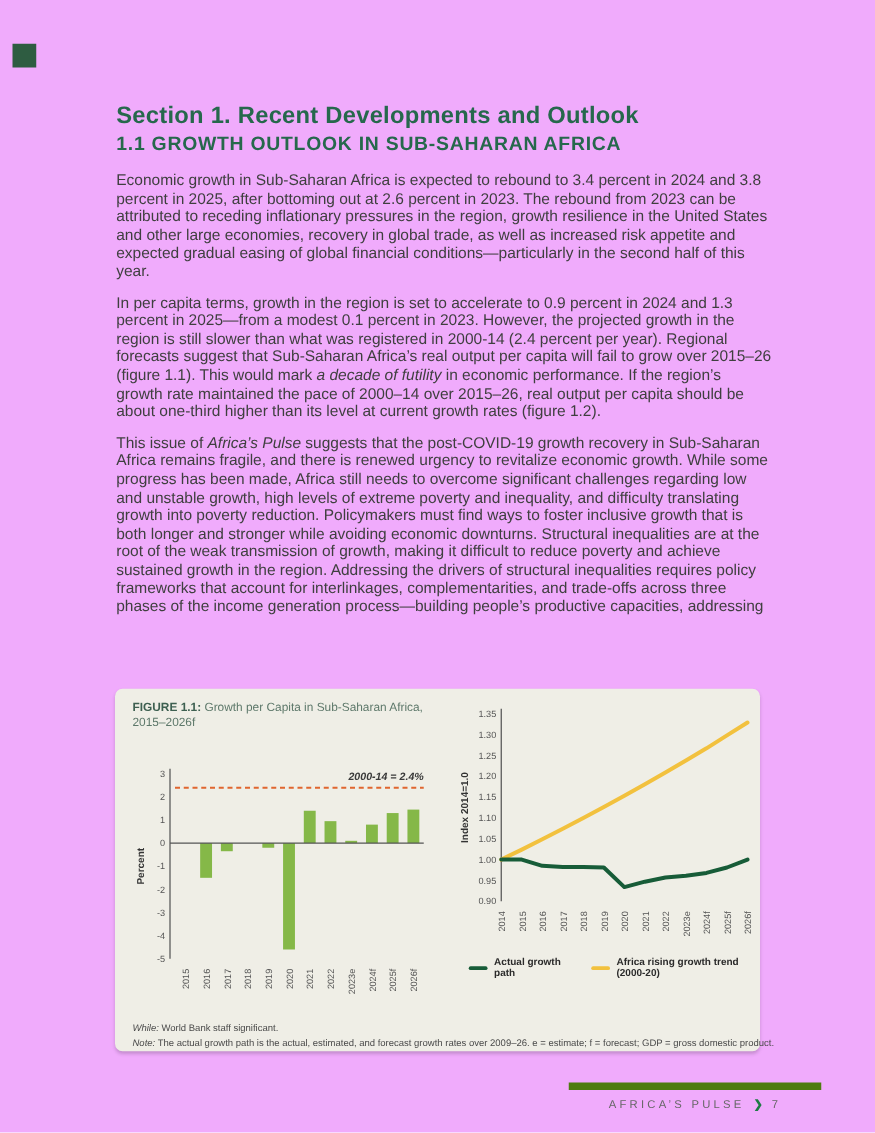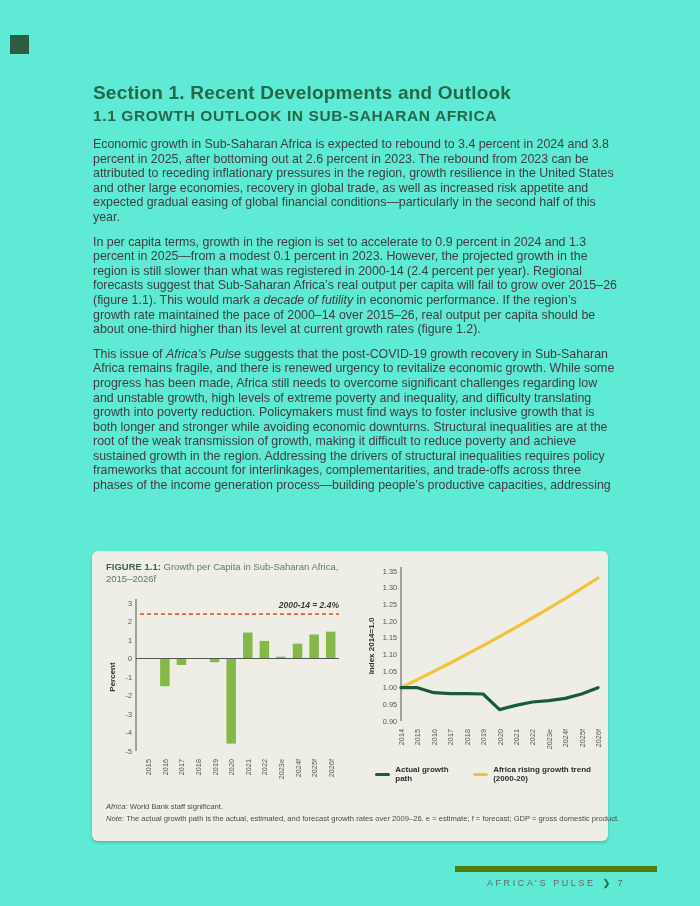--- a/index.html
+++ b/index.html
@@ -1,30 +1,30 @@
 <!DOCTYPE html>
 <html><head>
 <meta charset="utf-8">
 <style>
   html,body{margin:0;padding:0;background:#fff;}
-  .page{position:relative;width:700px;height:906px;background:#5eead4;overflow:hidden;
+  .page{position:relative;width:700px;height:906px;background:#f0abfc;overflow:hidden;
         font-family:"Liberation Sans",sans-serif;}
   .corner-square{position:absolute;left:10px;top:35px;width:19px;height:19px;background:#2e5c41;}
   .content{position:absolute;left:93px;top:82px;width:524px;}
   h1.section{margin:0 0 3px 0;font-size:19px;font-weight:600;color:#26684c;letter-spacing:.2px;}
   h2.subsection{margin:0 0 12px 0;font-size:15.5px;font-weight:700;color:#26684c;letter-spacing:.6px;}
   p.body-par{margin:0 0 10px 0;font-size:12.4px;line-height:14.6px;color:#3f3f3f;
              text-rendering:optimizeLegibility;}
   p.body-par em{font-style:italic;}
   .figure-panel{position:absolute;left:92px;top:551px;width:516px;height:290px;
                 background:#efeee6;border-radius:6px;box-shadow:0 2px 3px rgba(0,0,0,.18);
                 padding:10px 14px;box-sizing:border-box;}
   .charts-row{display:flex;gap:16px;}
   .chart-col{width:243px;}
-  .fig-title{font-size:9.5px;line-height:12px;color:#5d786a;min-height:26px;margin-bottom:4px;}
+  .fig-title{font-size:9.5px;line-height:12px;color:#5d786a;min-height:26px;margin-bottom:20px;}
   .fig-title b{color:#3e6051;font-weight:700;}
   svg.chart{display:block;}
   .legend{display:flex;gap:16px;align-items:flex-start;margin:2px 0 0 10px;font-size:8px;
           font-weight:700;color:#2b2b2b;}
   .legend .item{display:flex;align-items:center;gap:5px;}
   .swatch{display:inline-block;width:18px;height:3px;border-radius:2px;}
   .src-note{margin-top:8px;font-size:7.6px;line-height:12px;color:#4a4a4a;white-space:nowrap;}
   .src-note em{font-style:italic;}
   .footer{position:absolute;top:866px;left:455px;width:202px;border-top:6px solid #4d7c0f;
           padding-top:6px;text-align:center;font-size:9px;letter-spacing:2.6px;color:#666;}
@@ -125,21 +125,21 @@
             <span>Actual growth path</span>
           </span>
           <span class="item">
             <span class="swatch" style="background: rgb(242, 193, 62);"></span>
             <span>Africa rising growth trend (2000-20)</span>
           </span>
         </div>
       </div>
     </div>
     <div class="src-note">
-      <div><em>Africa:</em><span> World Bank staff significant.</span></div>
+      <div><em>While:</em><span> World Bank staff significant.</span></div>
       <div><em>Note:</em><span> The actual growth path is the actual, estimated, and forecast growth rates over 2009–26. e = estimate; f = forecast; GDP = gross domestic product.</span></div>
     </div>
   </div>
 
   <div class="footer">
     <span>AFRICA’S PULSE</span>
     <span class="chev">❯</span>
     <span>7</span>
   </div>
 </div>

